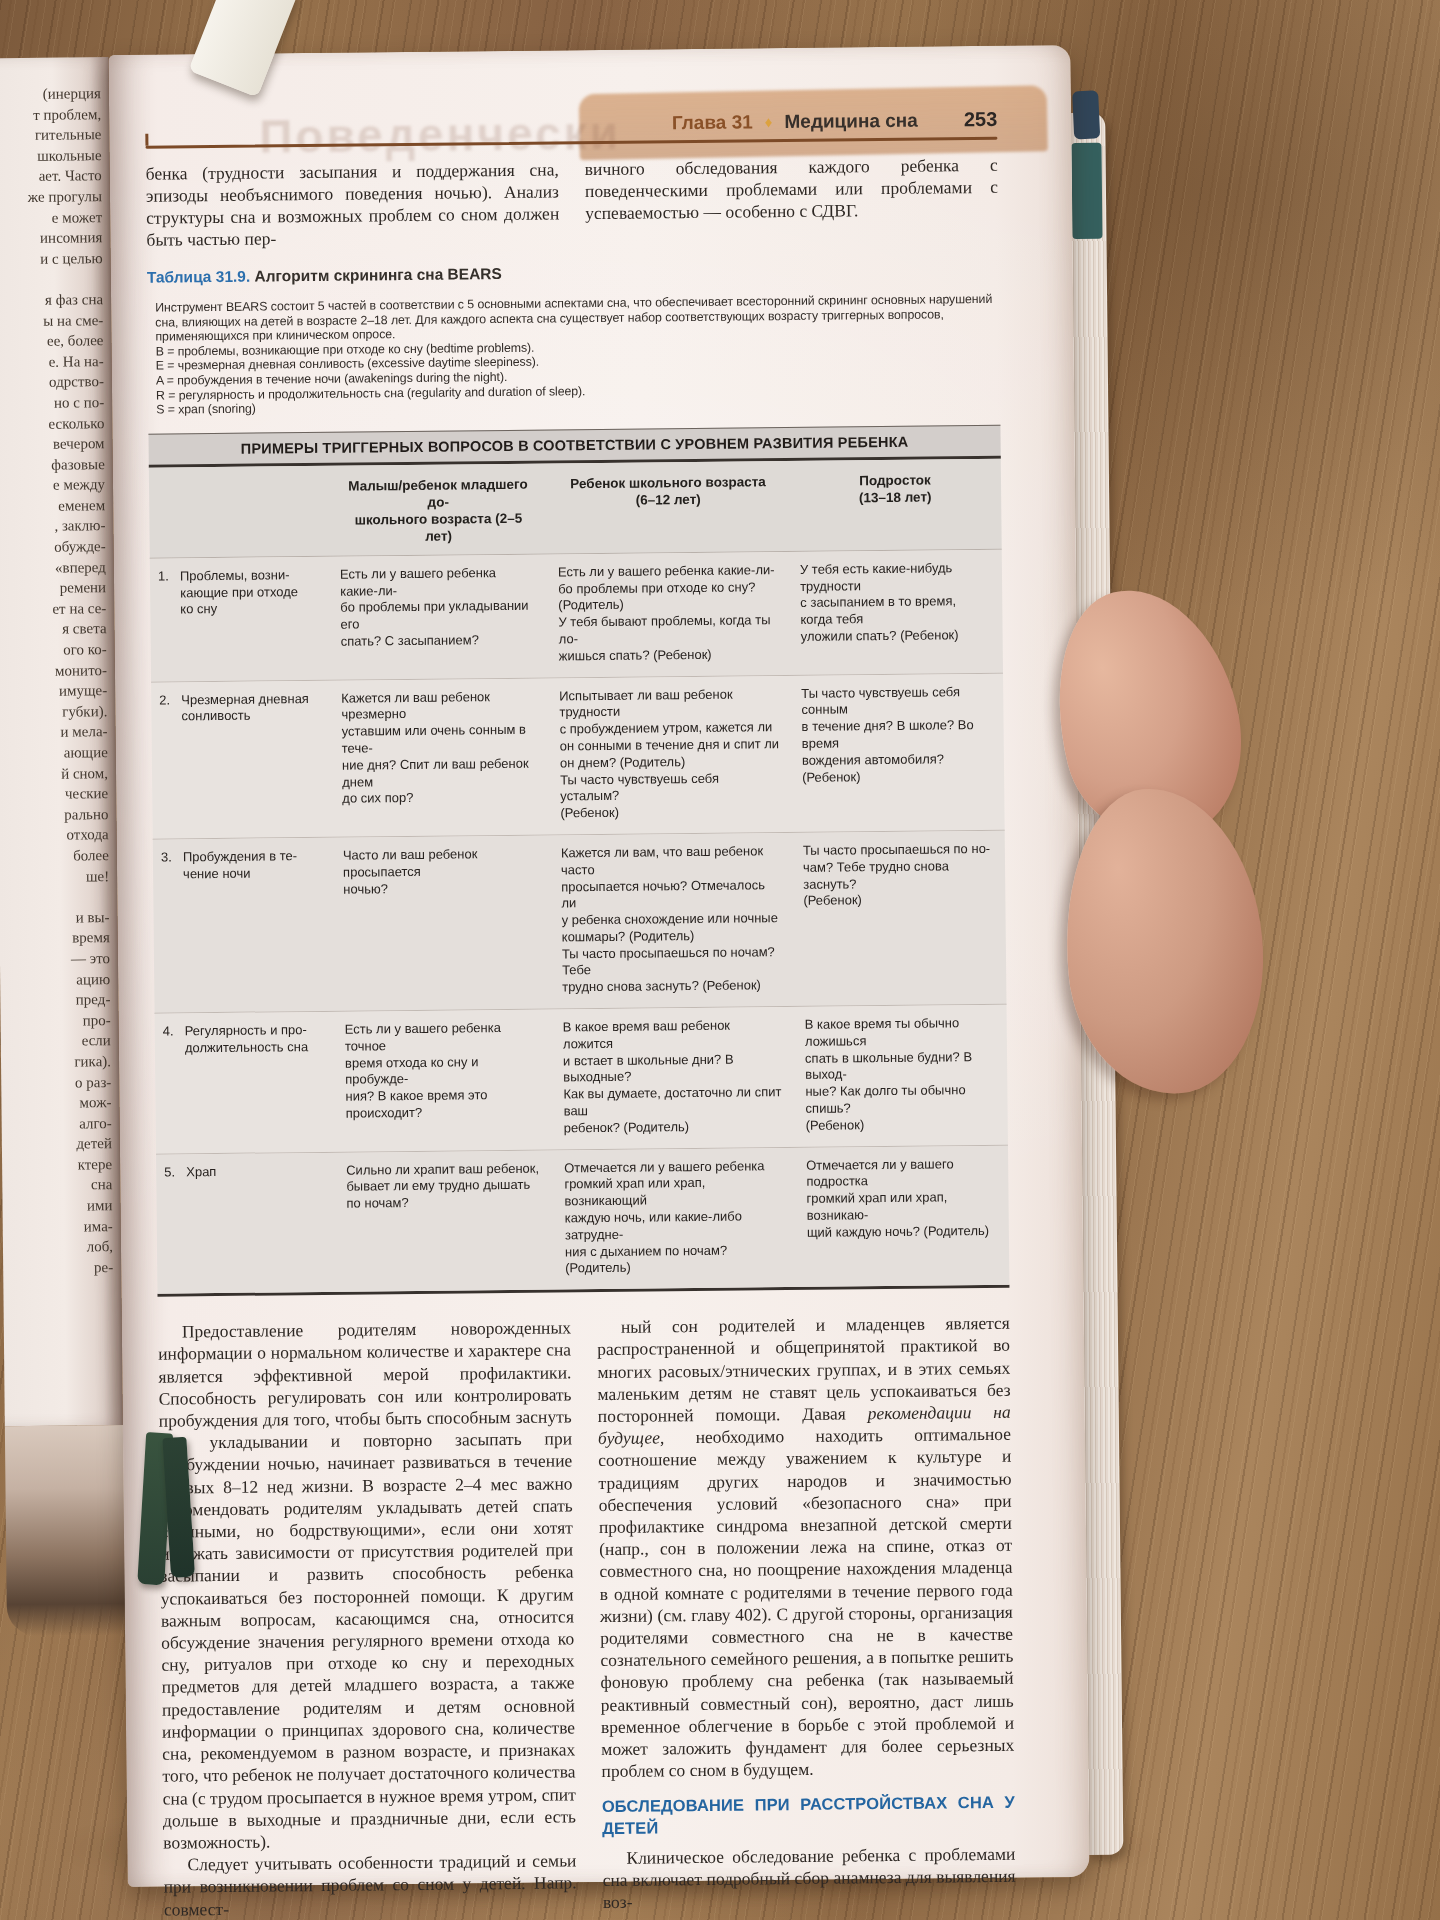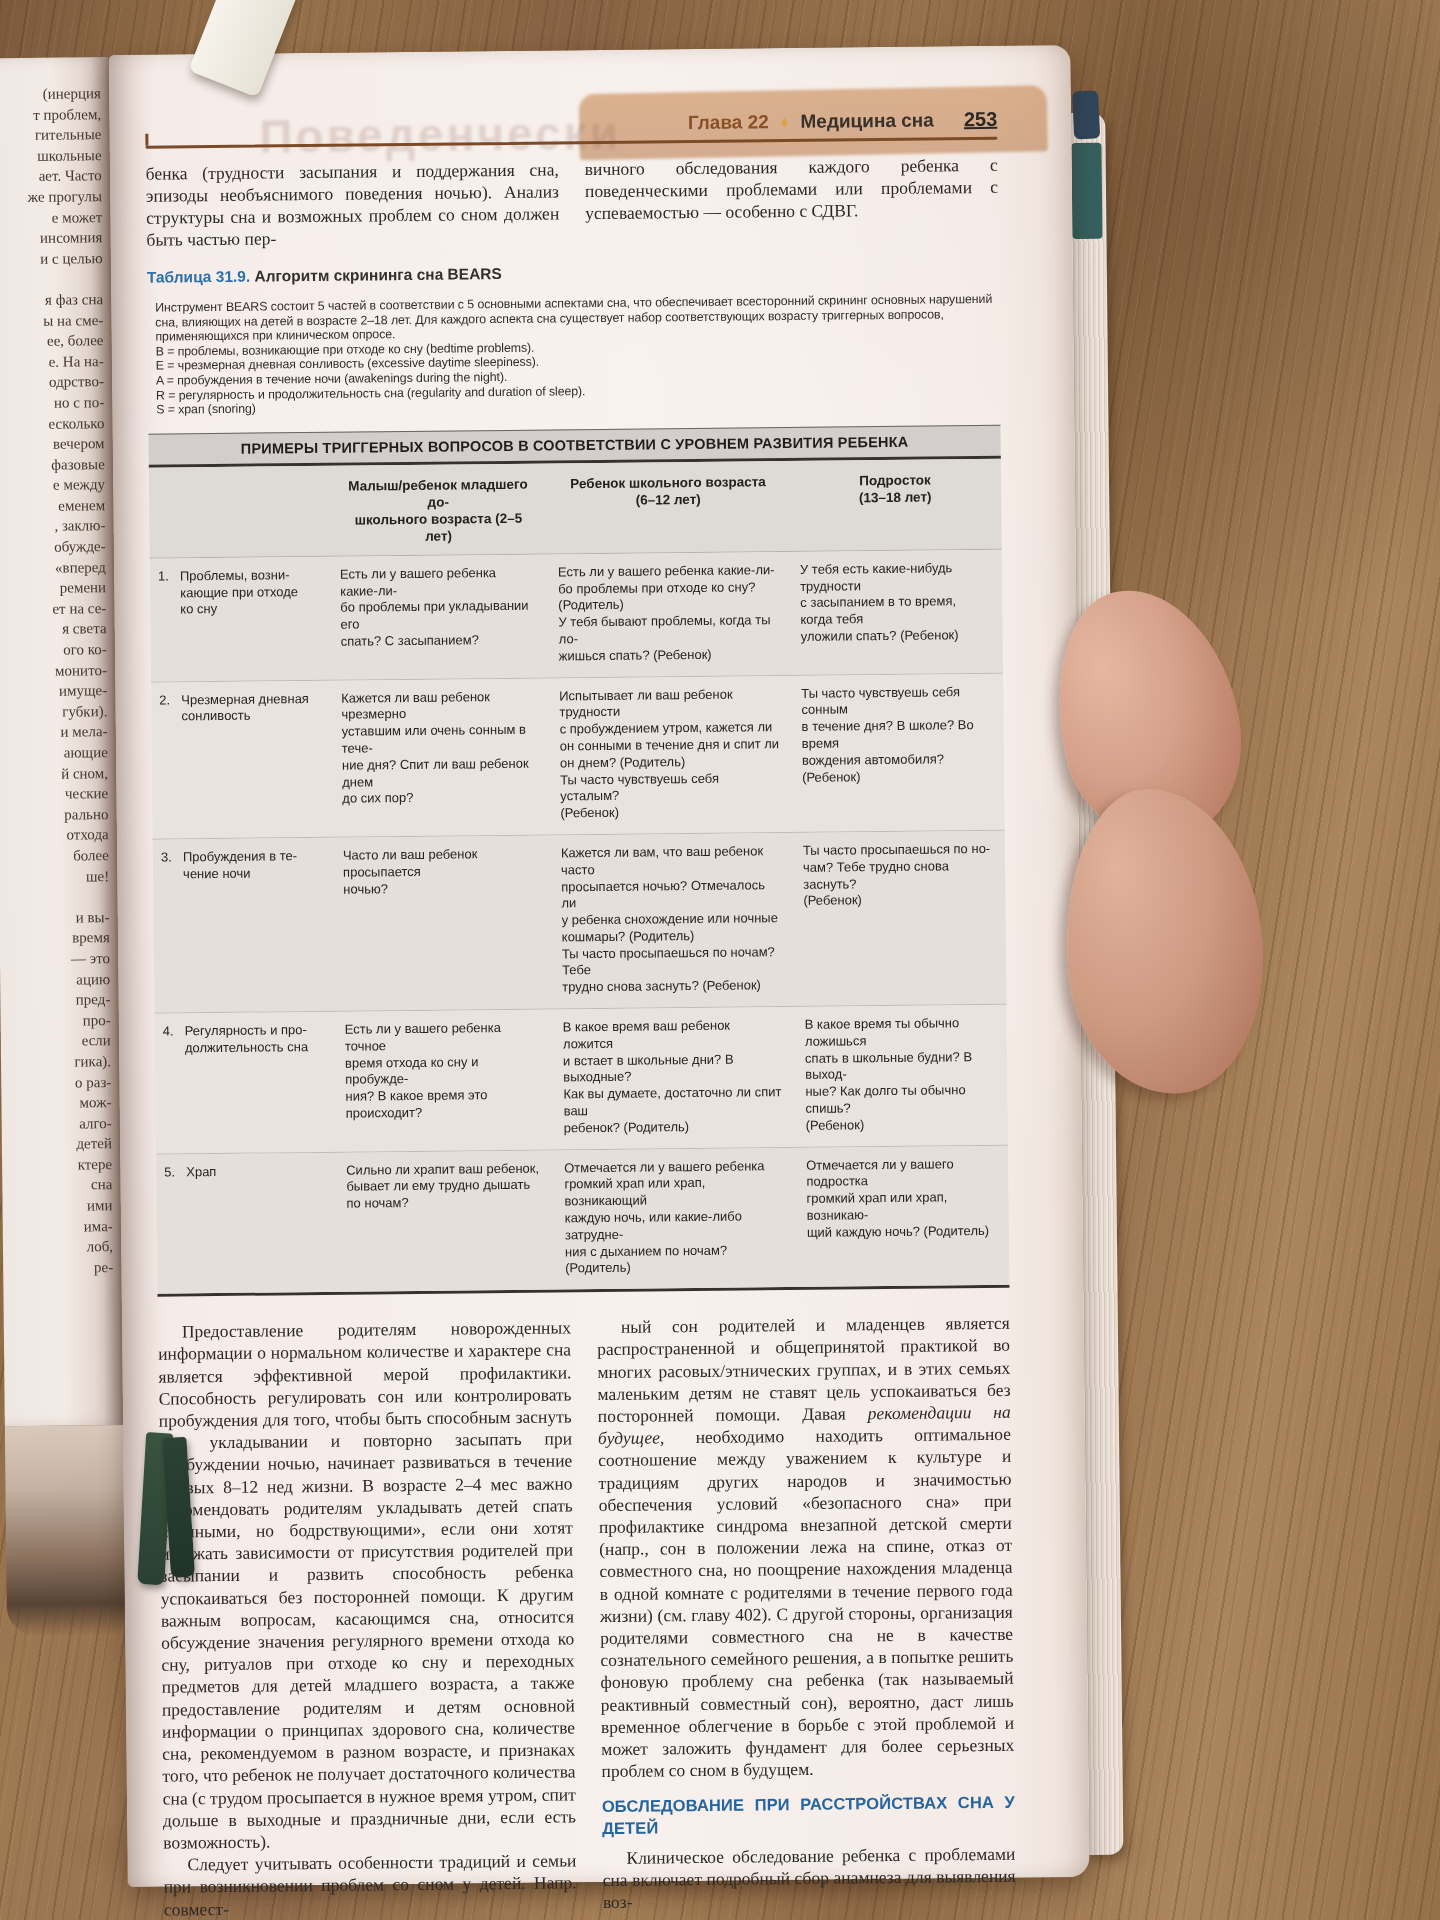--- a/index.html
+++ b/index.html
@@ -57,21 +57,21 @@
     border-radius:16px 16px 4px 4px;filter:blur(1.5px);transform:rotate(-0.5deg);}
   .ghost-title{position:absolute;left:150px;top:56px;font-weight:bold;font-size:46px;letter-spacing:3px;
     color:rgba(142,102,82,0.22);filter:blur(1.6px);white-space:nowrap;}
 
   
   .running-head{position:relative;z-index:2;padding-top:24px;}
   .rh-text{display:flex;justify-content:flex-end;align-items:baseline;gap:12px;font-size:19px;}
   .rh-chapter{color:#8a5128;font-weight:bold;}
   .rh-diamond{color:#dca23f;font-size:15px;transform:translateY(-1px);}
   .rh-section{color:#37302b;font-weight:bold;}
-  .rh-page{color:#2c2724;font-weight:bold;font-size:20px;margin-left:18px;text-decoration:underline;}
+  .rh-page{color:#2c2724;font-weight:bold;font-size:20px;margin-left:34px;}
   .rh-rule{position:relative;margin-top:6px;height:3px;background:#7c4a27;border-radius:2px;}
   .rh-rule::before{content:"";position:absolute;left:0;top:-12px;width:3px;height:12px;background:#7c4a27;}
 
   
   .intro{display:flex;gap:26px;margin-top:14px;}
   .intro .col{width:413px;font-family:"Liberation Serif", serif;font-size:17.5px;line-height:22px;
     color:#2e2824;text-align:justify;}
 
   
   .tbl-caption{margin-top:18px;font-size:15.5px;color:#2f2a26;}
@@ -193,21 +193,21 @@
     <div class="edge-teal"></div>
 
     <div class="page">
       <div class="ghost-band"></div>
       <div class="ghost-title">Поведенчески</div>
 
       <div class="page-inner">
 
         <div class="running-head">
           <div class="rh-text">
-            <span class="rh-chapter">Глава 22</span>
+            <span class="rh-chapter">Глава 31</span>
             <span class="rh-diamond">♦</span>
             <span class="rh-section">Медицина сна</span>
             <span class="rh-page">253</span>
           </div>
           <div class="rh-rule"></div>
         </div>
 
         <div class="intro">
           <div class="col">бенка (трудности засыпания и поддержания сна, эпизоды необъяснимого поведения ночью). Анализ структуры сна и возможных проблем со сном должен быть частью пер-</div>
           <div class="col">вичного обследования каждого ребенка с поведенческими проблемами или проблемами с успеваемостью — особенно с СДВГ.</div>

